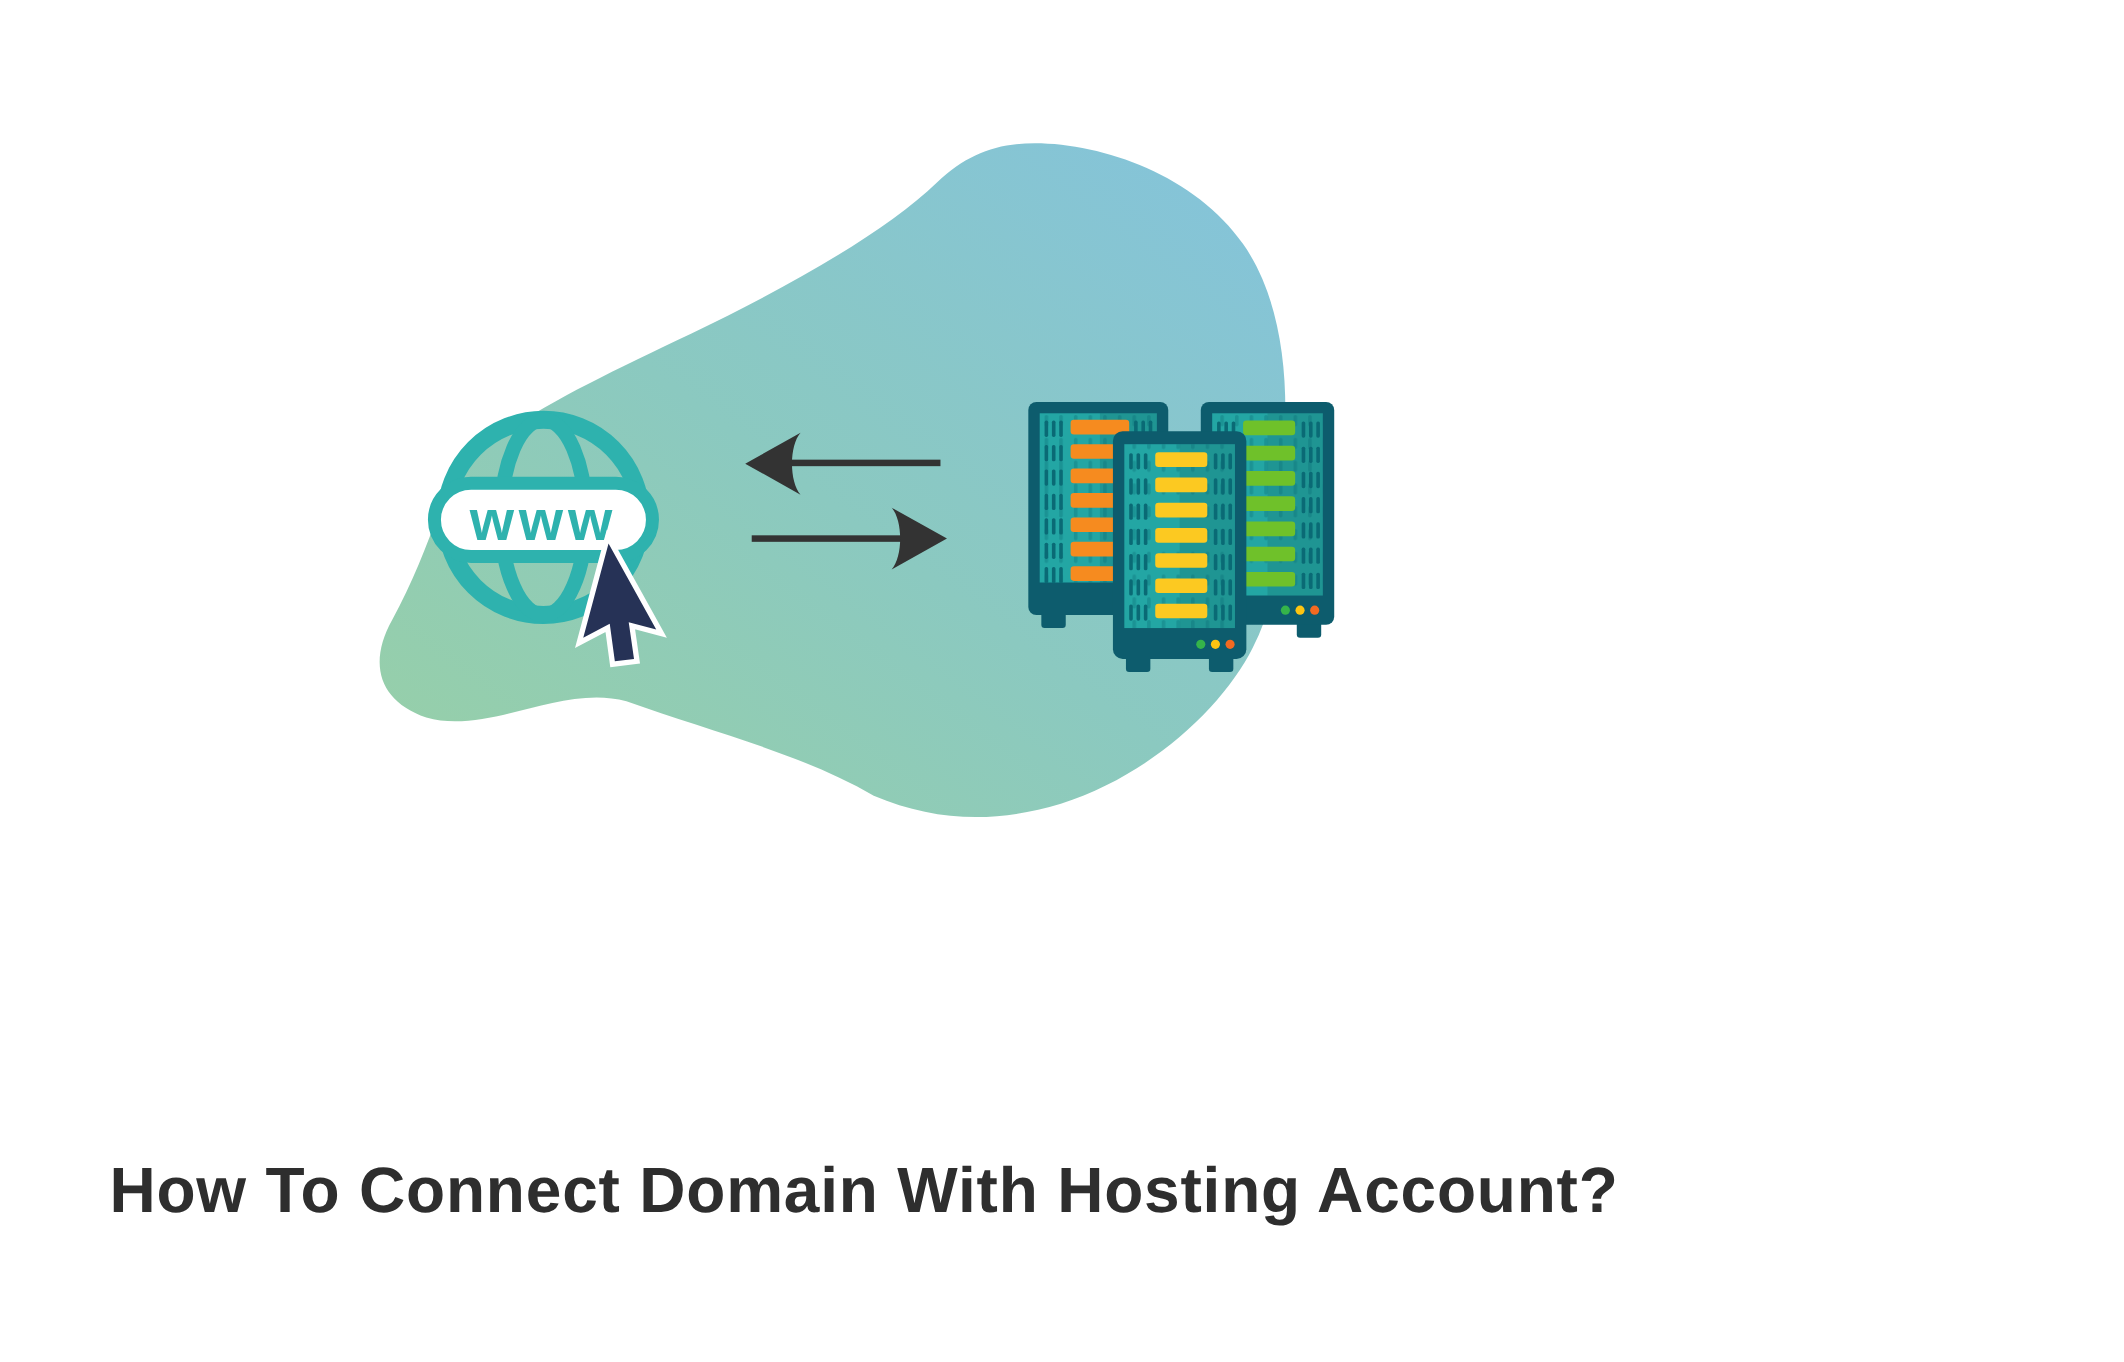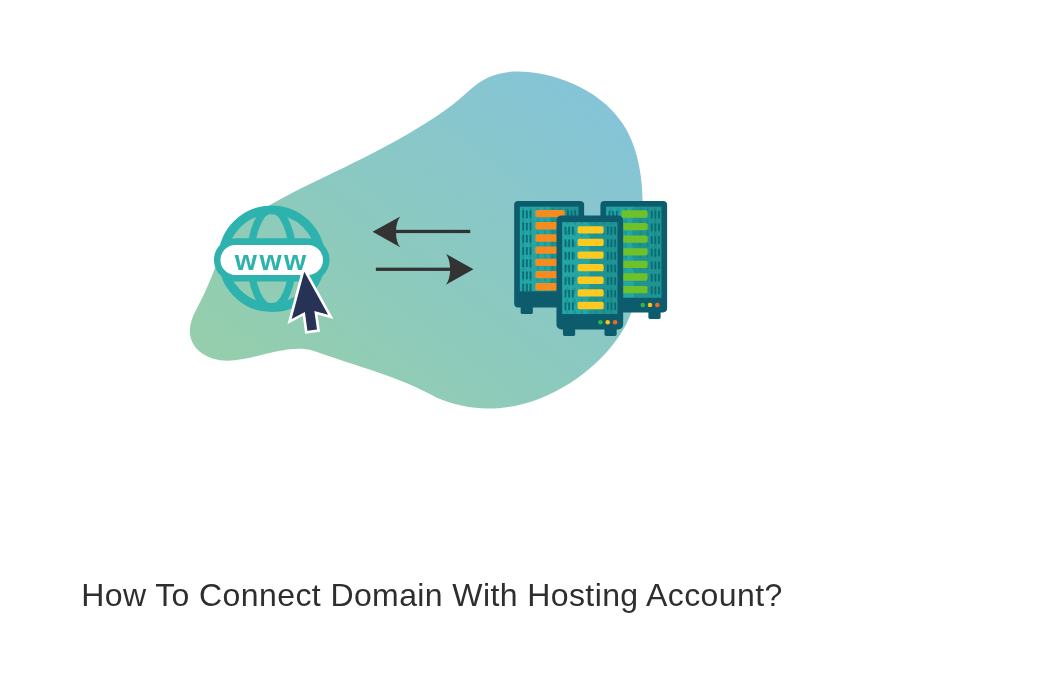--- a/index.html
+++ b/index.html
@@ -6,21 +6,21 @@
   .canvas {
     position:relative; width:864px; height:681px;
     background: var(--background,#ffffff);
     overflow:hidden;
     font-family:"Liberation Sans", sans-serif;
   }
   .art { position:absolute; inset:0; }
   .title {
     position:absolute; left:0; right:0; top:577px;
     text-align:center;
-    font-size:32px; font-weight:400; letter-spacing:0.4px;
+    font-size:32px; font-weight:700; letter-spacing:0.4px;
     color: var(--title_color,#2e2e2e);
   }
   .www-text {
     font-family:"Liberation Sans", sans-serif;
     font-weight:bold; font-size:35px; letter-spacing:3px;
     fill: var(--globe_teal,#2eb2ae);
   }
 </style>
 </head>
 <body>

